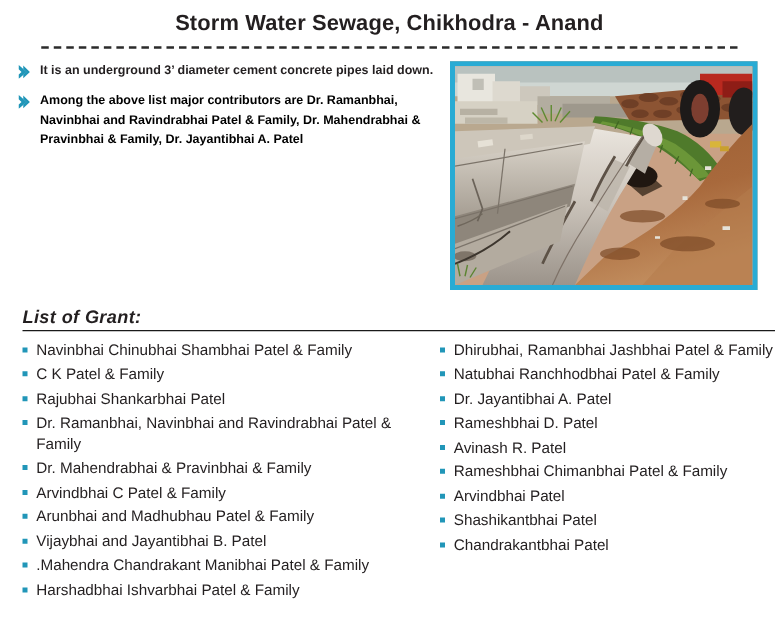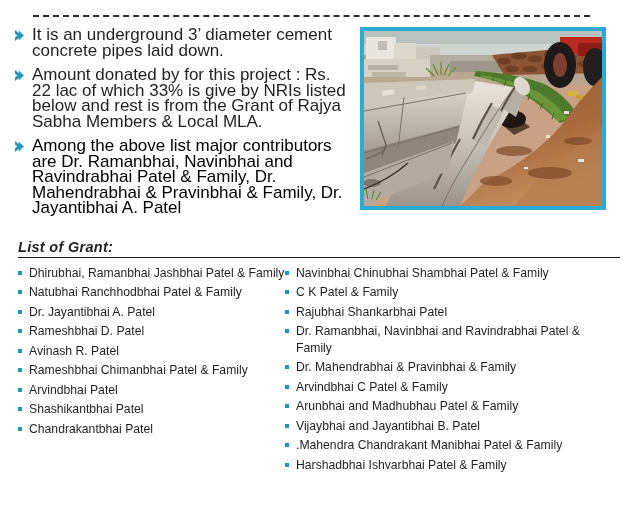--- a/index.html
+++ b/index.html
@@ -52,22 +52,22 @@
     margin-bottom: 9px;
   }
   .arrow-icon {
     flex: 0 0 auto;
     width: 14px;
     margin-top: 3px;
     margin-right: 4px;
     line-height: 0;
   }
   .bullet-text {
-    font-size: 17px;
-    font-weight: normal;
+    font-size: 10px;
+    font-weight: bold;
     line-height: 15.5px;
     color: #231f20;
   }
   .bullet-row.accent .bullet-text {
     color: #000000;
   }
 
   
   .photo-frame {
     flex: 0 0 auto;
@@ -129,46 +129,38 @@
   .donor-name {
     font-size: 12.2px;
     line-height: 16.5px;
     color: #231f20;
   }
 </style>
 </head>
 <body>
 
 <div class="title-block">
+  <div class="page-title">Storm Water Sewage, Chikhodra - Anand</div>
   <div class="title-divider"></div>
 </div>
 
 <div class="upper">
 
   <div class="bullets">
 
     <div class="bullet-row">
       <span class="arrow-icon">
         <svg width="11" height="11" viewBox="0 0 11 11">
           <path d="M1 0 L7.4 5.5 L1 11 L1 7.6 L3.2 5.5 L1 3.4 Z" fill="#2196b8"></path>
           <path d="M4.6 0.4 L9.9 5.5 L4.6 10.6 L4.6 7.8 L7.1 5.5 L4.6 3.2 Z" fill="#2196b8"></path>
         </svg>
       </span>
       <span class="bullet-text">It is an underground 3’ diameter cement concrete pipes laid down.</span>
     </div>
 
-    <div class="bullet-row">
-      <span class="arrow-icon">
-        <svg width="11" height="11" viewBox="0 0 11 11">
-          <path d="M1 0 L7.4 5.5 L1 11 L1 7.6 L3.2 5.5 L1 3.4 Z" fill="#2196b8"></path>
-          <path d="M4.6 0.4 L9.9 5.5 L4.6 10.6 L4.6 7.8 L7.1 5.5 L4.6 3.2 Z" fill="#2196b8"></path>
-        </svg>
-      </span>
-      <span class="bullet-text">Amount donated by for this project : Rs. 22 lac of which 33% is give by NRIs listed below and rest is from the Grant of Rajya Sabha Members &amp; Local MLA.</span>
-    </div>
 
     <div class="bullet-row accent">
       <span class="arrow-icon">
         <svg width="11" height="11" viewBox="0 0 11 11">
           <path d="M1 0 L7.4 5.5 L1 11 L1 7.6 L3.2 5.5 L1 3.4 Z" fill="#2196b8"></path>
           <path d="M4.6 0.4 L9.9 5.5 L4.6 10.6 L4.6 7.8 L7.1 5.5 L4.6 3.2 Z" fill="#2196b8"></path>
         </svg>
       </span>
       <span class="bullet-text">Among the above list major contributors are Dr. Ramanbhai, Navinbhai and Ravindrabhai Patel &amp; Family, Dr. Mahendrabhai &amp; Pravinbhai &amp; Family, Dr. Jayantibhai A. Patel</span>
     </div>
@@ -316,20 +308,63 @@
   </div>
 </div>
 
 <div class="donors-head-wrap">
   <div class="donors-heading">List of Grant:</div>
   <div class="donors-rule"></div>
 </div>
 
 <div class="donor-columns">
 
+  <div class="donor-col left">
+    <div class="donor-item">
+      <span class="sq-bullet"></span>
+      <span class="donor-name">Navinbhai Chinubhai Shambhai Patel &amp; Family</span>
+    </div>
+    <div class="donor-item">
+      <span class="sq-bullet"></span>
+      <span class="donor-name">C K Patel &amp; Family</span>
+    </div>
+    <div class="donor-item">
+      <span class="sq-bullet"></span>
+      <span class="donor-name">Rajubhai Shankarbhai Patel</span>
+    </div>
+    <div class="donor-item">
+      <span class="sq-bullet"></span>
+      <span class="donor-name">Dr. Ramanbhai, Navinbhai and Ravindrabhai Patel &amp; Family</span>
+    </div>
+    <div class="donor-item">
+      <span class="sq-bullet"></span>
+      <span class="donor-name">Dr. Mahendrabhai &amp; Pravinbhai &amp; Family</span>
+    </div>
+    <div class="donor-item">
+      <span class="sq-bullet"></span>
+      <span class="donor-name">Arvindbhai C Patel &amp; Family</span>
+    </div>
+    <div class="donor-item">
+      <span class="sq-bullet"></span>
+      <span class="donor-name">Arunbhai and Madhubhau Patel &amp; Family</span>
+    </div>
+    <div class="donor-item">
+      <span class="sq-bullet"></span>
+      <span class="donor-name">Vijaybhai and Jayantibhai B. Patel</span>
+    </div>
+    <div class="donor-item">
+      <span class="sq-bullet"></span>
+      <span class="donor-name">.Mahendra Chandrakant Manibhai Patel &amp; Family</span>
+    </div>
+    <div class="donor-item">
+      <span class="sq-bullet"></span>
+      <span class="donor-name">Harshadbhai Ishvarbhai Patel &amp; Family</span>
+    </div>
+  </div>
+
   <div class="donor-col right">
     <div class="donor-item">
       <span class="sq-bullet"></span>
       <span class="donor-name">Dhirubhai, Ramanbhai Jashbhai Patel &amp; Family</span>
     </div>
     <div class="donor-item">
       <span class="sq-bullet"></span>
       <span class="donor-name">Natubhai Ranchhodbhai Patel &amp; Family</span>
     </div>
     <div class="donor-item">
@@ -355,56 +390,13 @@
     <div class="donor-item">
       <span class="sq-bullet"></span>
       <span class="donor-name">Shashikantbhai Patel</span>
     </div>
     <div class="donor-item">
       <span class="sq-bullet"></span>
       <span class="donor-name">Chandrakantbhai Patel</span>
     </div>
   </div>
 
-  <div class="donor-col left">
-    <div class="donor-item">
-      <span class="sq-bullet"></span>
-      <span class="donor-name">Navinbhai Chinubhai Shambhai Patel &amp; Family</span>
-    </div>
-    <div class="donor-item">
-      <span class="sq-bullet"></span>
-      <span class="donor-name">C K Patel &amp; Family</span>
-    </div>
-    <div class="donor-item">
-      <span class="sq-bullet"></span>
-      <span class="donor-name">Rajubhai Shankarbhai Patel</span>
-    </div>
-    <div class="donor-item">
-      <span class="sq-bullet"></span>
-      <span class="donor-name">Dr. Ramanbhai, Navinbhai and Ravindrabhai Patel &amp; Family</span>
-    </div>
-    <div class="donor-item">
-      <span class="sq-bullet"></span>
-      <span class="donor-name">Dr. Mahendrabhai &amp; Pravinbhai &amp; Family</span>
-    </div>
-    <div class="donor-item">
-      <span class="sq-bullet"></span>
-      <span class="donor-name">Arvindbhai C Patel &amp; Family</span>
-    </div>
-    <div class="donor-item">
-      <span class="sq-bullet"></span>
-      <span class="donor-name">Arunbhai and Madhubhau Patel &amp; Family</span>
-    </div>
-    <div class="donor-item">
-      <span class="sq-bullet"></span>
-      <span class="donor-name">Vijaybhai and Jayantibhai B. Patel</span>
-    </div>
-    <div class="donor-item">
-      <span class="sq-bullet"></span>
-      <span class="donor-name">.Mahendra Chandrakant Manibhai Patel &amp; Family</span>
-    </div>
-    <div class="donor-item">
-      <span class="sq-bullet"></span>
-      <span class="donor-name">Harshadbhai Ishvarbhai Patel &amp; Family</span>
-    </div>
-  </div>
-
 </div>
 
 </body></html>

